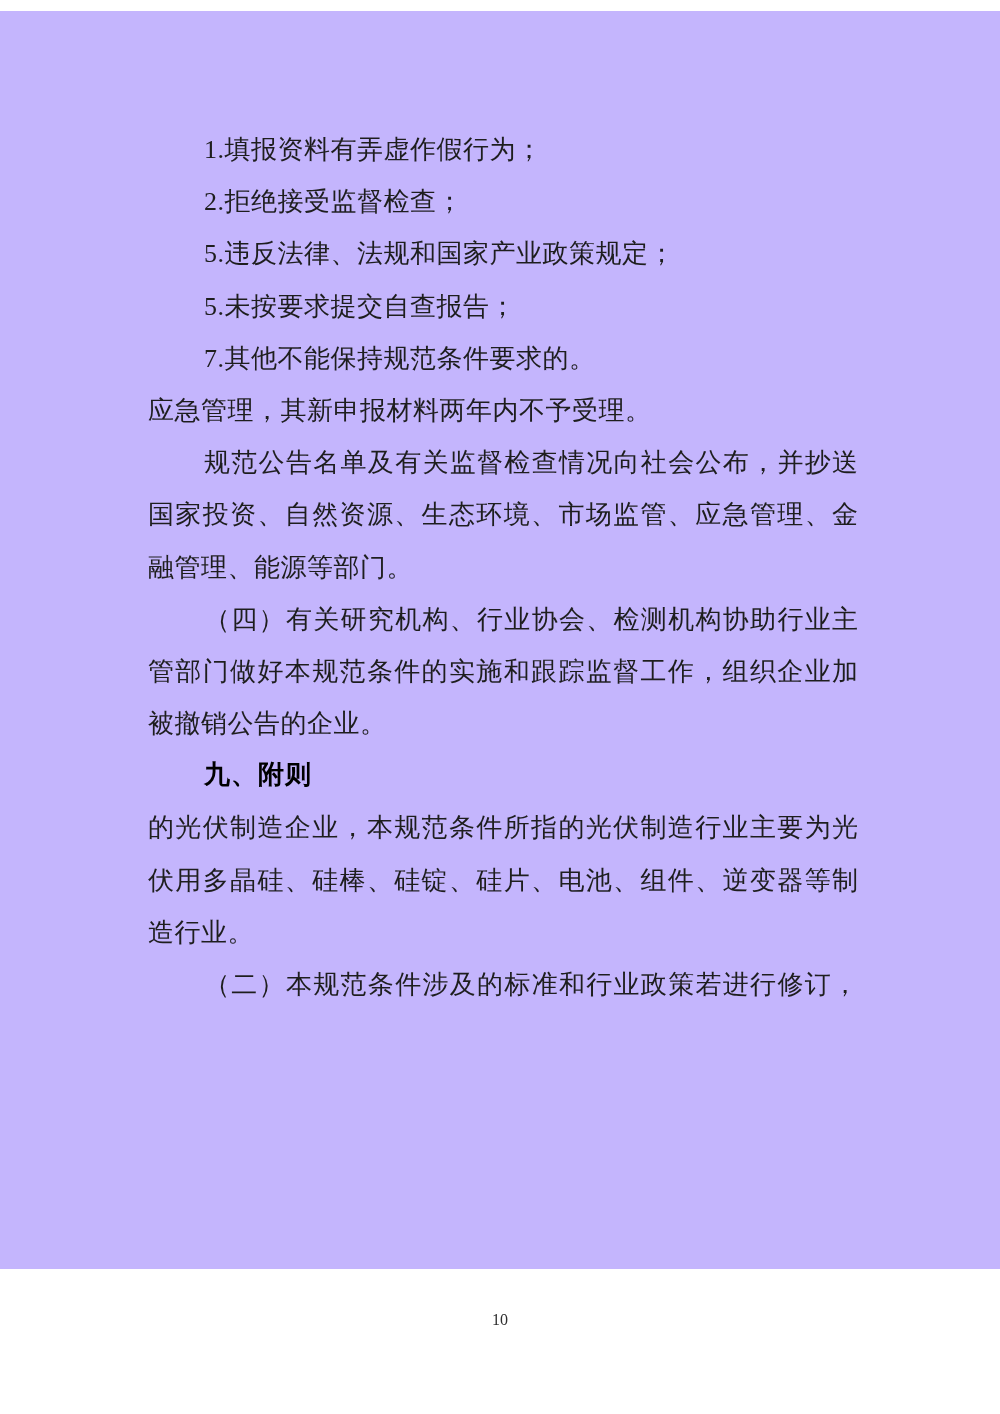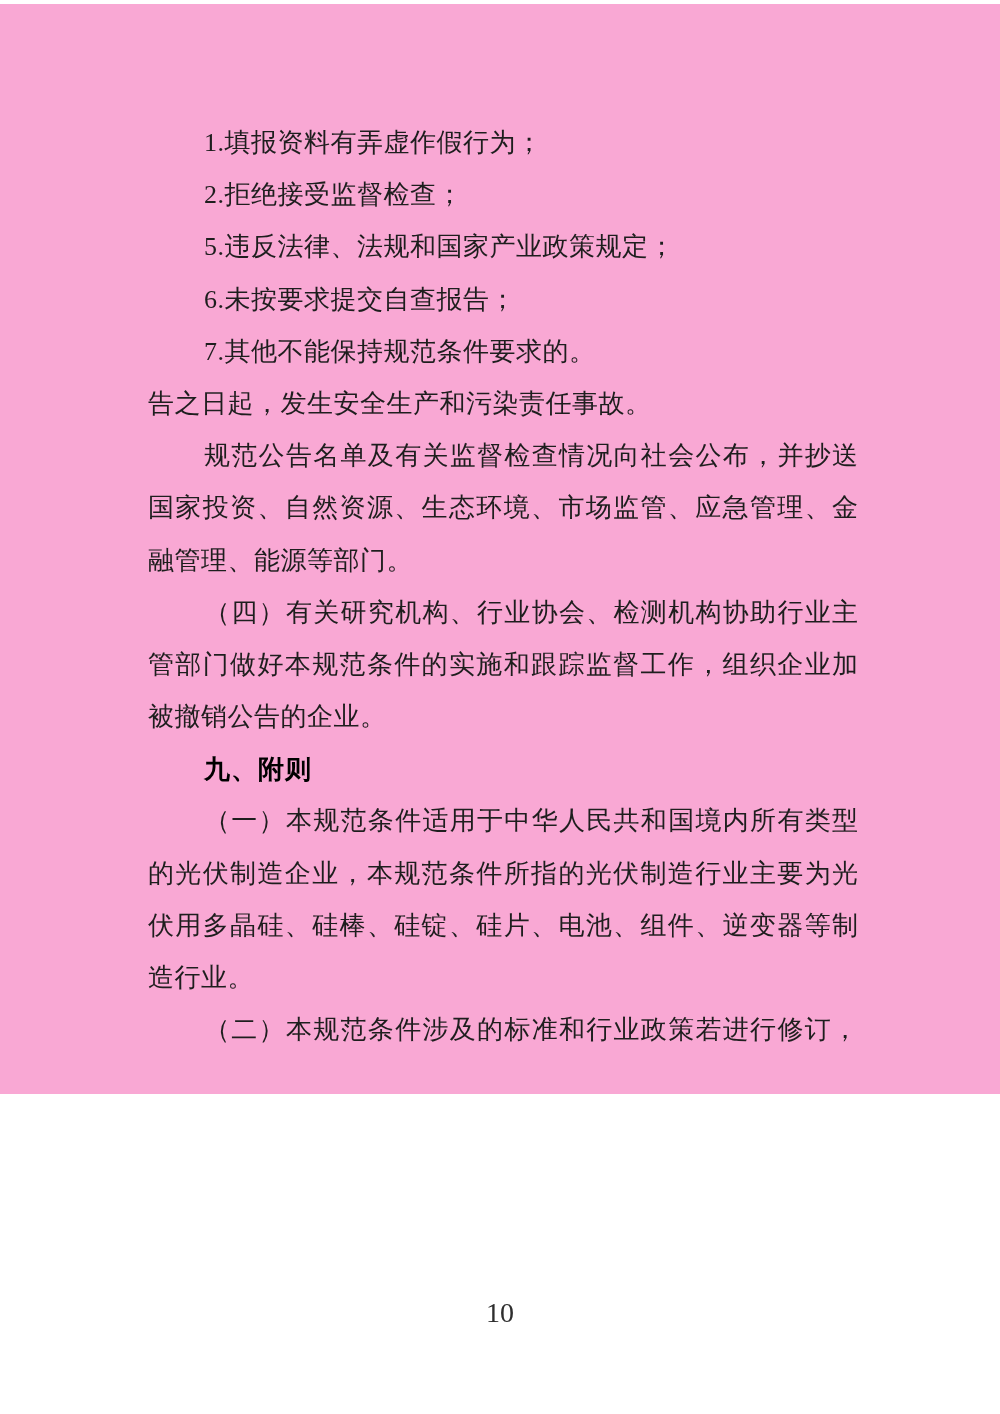--- a/index.html
+++ b/index.html
@@ -10,24 +10,24 @@
     width: 1000px;
     height: 1414px;
     background: #ffffff;
     position: relative;
     overflow: hidden;
     font-family: "Liberation Serif", "DejaVu Serif", serif;
     color: #1e1e1e;
   }
   .page {
     position: absolute;
-    left: 0; top: 4px;
+    left: 0; top: 11px;
     width: 1000px;
-    height: 1090px;
-    background: #f9a8d4;
+    height: 1258px;
+    background: #c4b5fd;
   }
   .content {
     position: absolute;
     left: 148px;
     top: 113px;
     width: 710px;
   }
   .line {
     font-size: 26px;
     line-height: 52.2px;
@@ -40,54 +40,53 @@
     white-space: normal;
     text-align: justify;
     text-align-last: justify;
     letter-spacing: 0;
   }
   .line.indent {
     text-indent: 56px;
   }
   .line.heading {
     font-weight: 700;
-    font-family: Liberation Sans, sans-serif;
+    font-family: Liberation Mono, monospace;
     color: #000000;
     letter-spacing: 1px;
   }
   .page-number {
     position: absolute;
     top: 1295px;
     left: 0;
     width: 1000px;
     text-align: center;
-    font-size: 28px;
+    font-size: 16px;
     line-height: 28px;
     color: #2e2e2e;
     font-family: "Liberation Serif", "DejaVu Serif", serif;
   }
 </style>
 </head>
 <body>
 
 <div class="page">
   <div class="content">
       <div class="line indent">1.填报资料有弄虚作假行为；</div>
       <div class="line indent">2.拒绝接受监督检查；</div>
       <div class="line indent">5.违反法律、法规和国家产业政策规定；</div>
-      <div class="line indent">6.未按要求提交自查报告；</div>
+      <div class="line indent">5.未按要求提交自查报告；</div>
       <div class="line indent">7.其他不能保持规范条件要求的。</div>
-      <div class="line">告之日起，发生安全生产和污染责任事故。</div>
+      <div class="line">应急管理，其新申报材料两年内不予受理。</div>
       <div class="line indent justify">规范公告名单及有关监督检查情况向社会公布，并抄送</div>
       <div class="line justify">国家投资、自然资源、生态环境、市场监管、应急管理、金</div>
       <div class="line">融管理、能源等部门。</div>
       <div class="line indent justify">（四）有关研究机构、行业协会、检测机构协助行业主</div>
       <div class="line justify">管部门做好本规范条件的实施和跟踪监督工作，组织企业加</div>
       <div class="line">被撤销公告的企业。</div>
       <div class="line indent heading">九、附则</div>
-      <div class="line indent justify">（一）本规范条件适用于中华人民共和国境内所有类型</div>
       <div class="line justify">的光伏制造企业，本规范条件所指的光伏制造行业主要为光</div>
       <div class="line justify">伏用多晶硅、硅棒、硅锭、硅片、电池、组件、逆变器等制</div>
       <div class="line">造行业。</div>
       <div class="line indent justify">（二）本规范条件涉及的标准和行业政策若进行修订，</div>
     </div>
   <div class="page-number">10</div>
 </div>
 
 </body></html>

